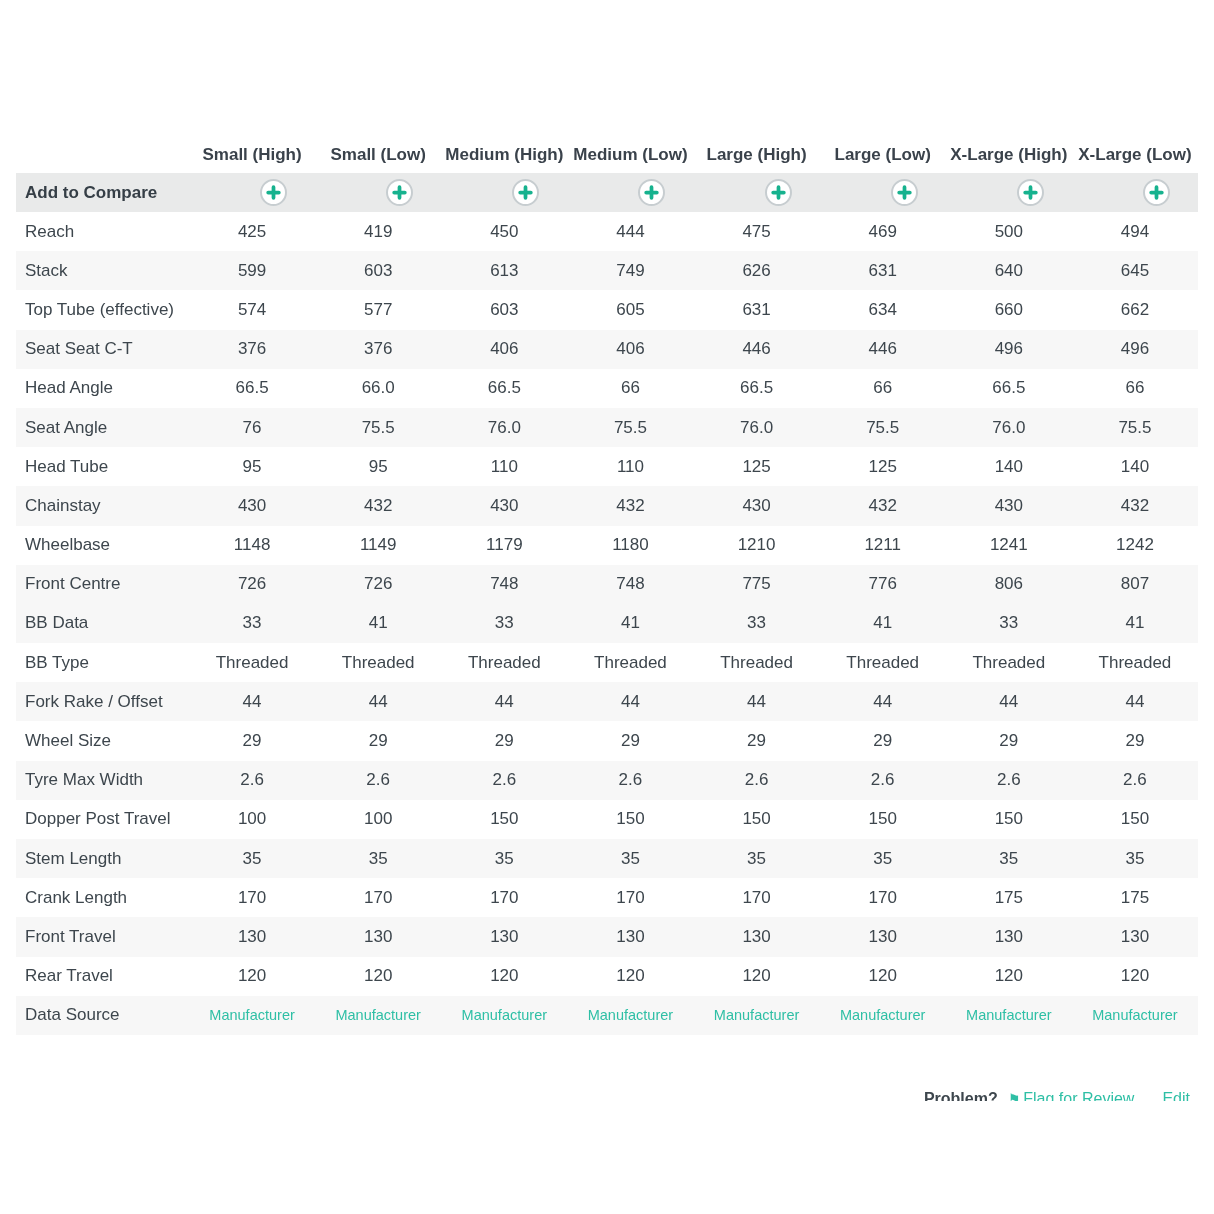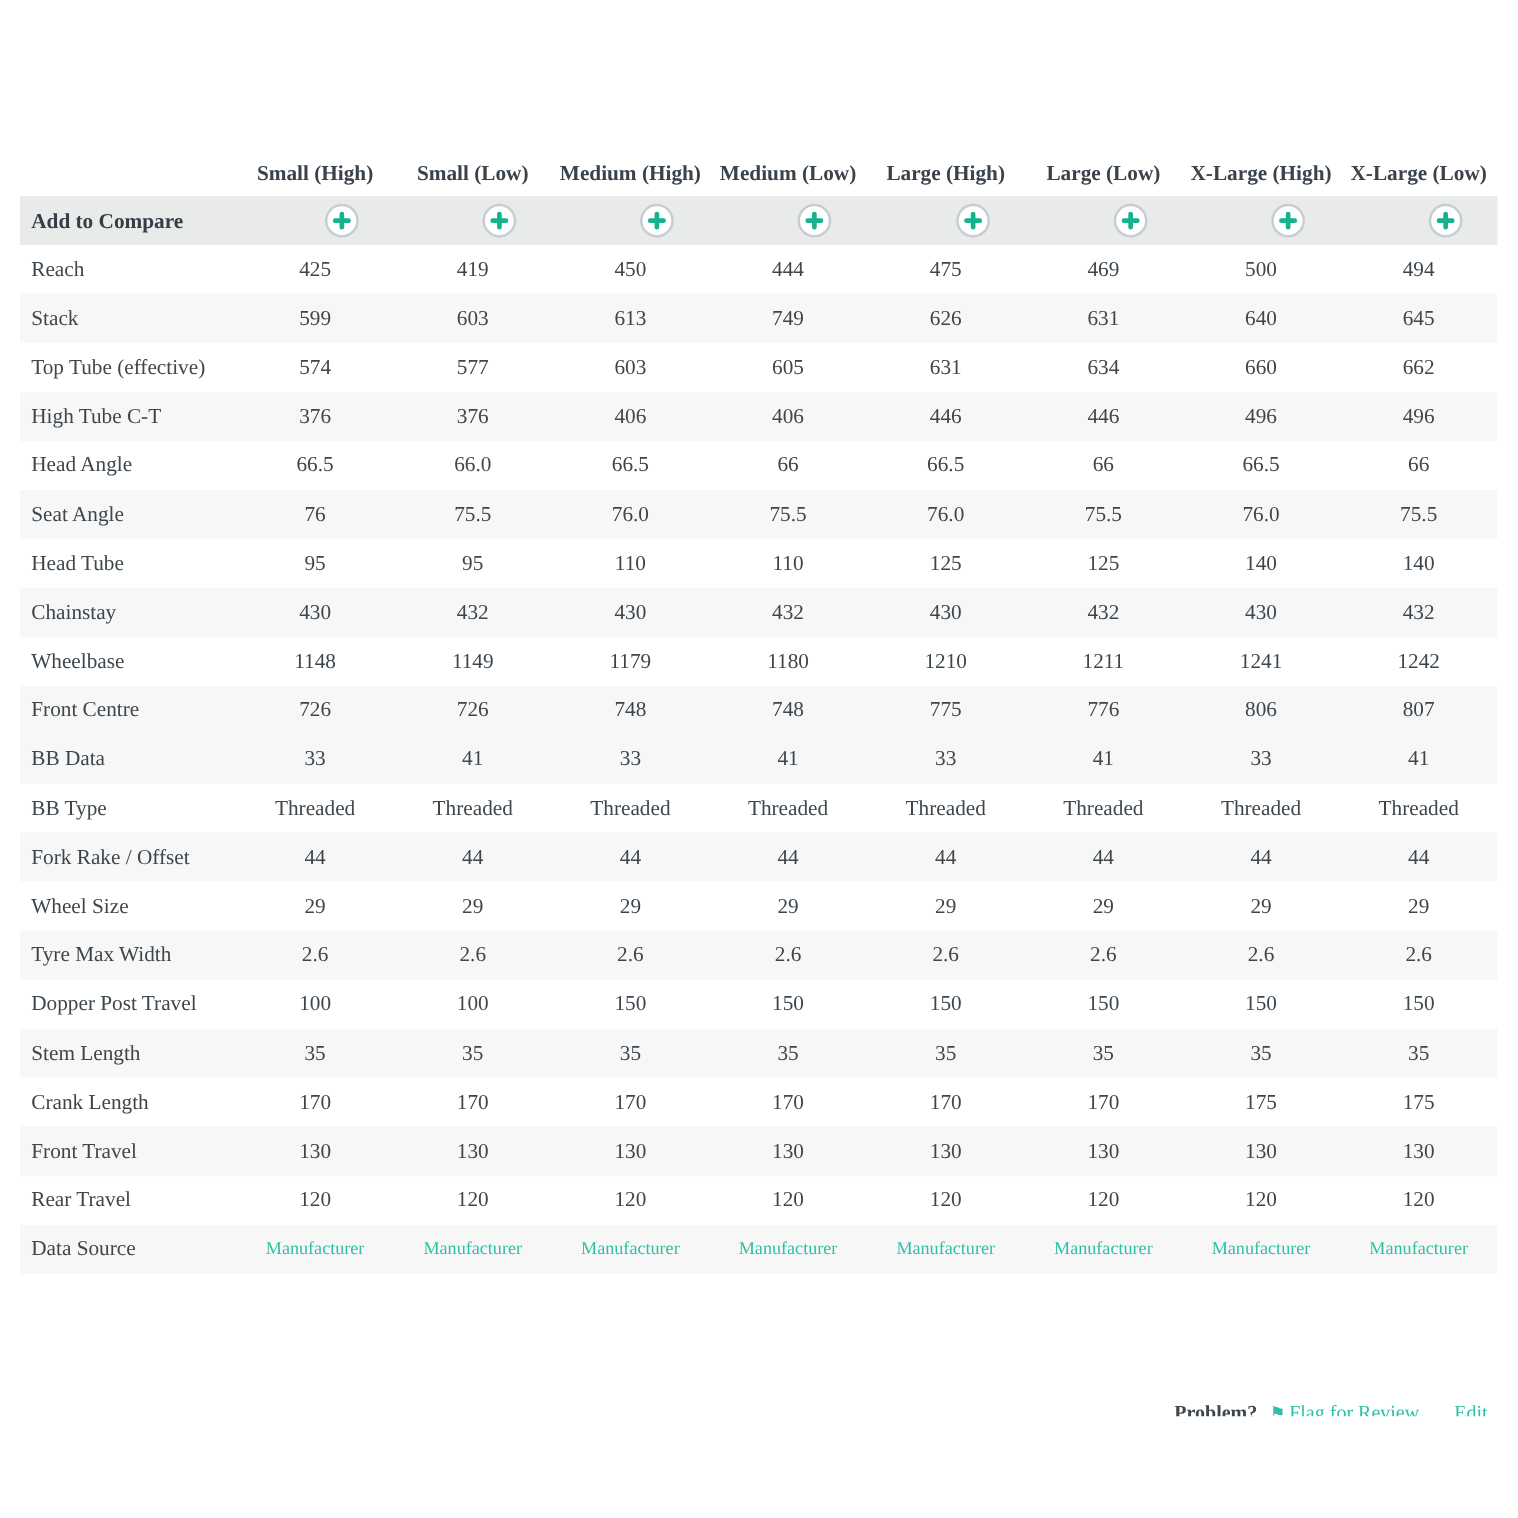--- a/index.html
+++ b/index.html
@@ -11,23 +11,22 @@
   .page {
     position: relative;
     width: 1214px;
     height: 1214px;
     background: #ffffff;
     overflow: hidden;
   }
   .geo-table {
     position: absolute;
     left: 16px;
-    top: 120px;
+    top: 136px;
     width: 1182px;
-    font-family: Liberation Serif, serif;
   }
   .grid-row {
     display: grid;
     grid-template-columns: 173px repeat(8, 1fr);
     align-items: center;
   }
   .header-row {
     height: 37px;
   }
   .header-cell {
@@ -81,28 +80,27 @@
     font-size: 17px;
     color: #3d464d;
   }
   .data-row.link-row .cell-value {
     font-size: 14.5px;
     color: #2ebfa5;
     cursor: pointer;
   }
   .footer-strip {
     position: absolute;
-    top: 1120px;
+    top: 1088px;
     right: 24px;
     height: 13px;
     overflow: hidden;
     white-space: nowrap;
     font-size: 16px;
     line-height: 22px;
-    font-family: Liberation Serif, serif;
   }
   .footer-strip .problem-label {
     color: #3d464d;
     font-weight: bold;
     margin-right: 10px;
   }
   .footer-strip .flag-icon {
     color: #2ebfa5;
     margin-right: 3px;
     font-size: 14px;
@@ -221,21 +219,21 @@
         <div class="cell-value">574</div>
         <div class="cell-value">577</div>
         <div class="cell-value">603</div>
         <div class="cell-value">605</div>
         <div class="cell-value">631</div>
         <div class="cell-value">634</div>
         <div class="cell-value">660</div>
         <div class="cell-value">662</div>
       </div>
       <div class="grid-row data-row striped">
-        <div class="row-label">High Tube C-T</div>
+        <div class="row-label">Seat Seat C-T</div>
         <div class="cell-value">376</div>
         <div class="cell-value">376</div>
         <div class="cell-value">406</div>
         <div class="cell-value">406</div>
         <div class="cell-value">446</div>
         <div class="cell-value">446</div>
         <div class="cell-value">496</div>
         <div class="cell-value">496</div>
       </div>
       <div class="grid-row data-row">

